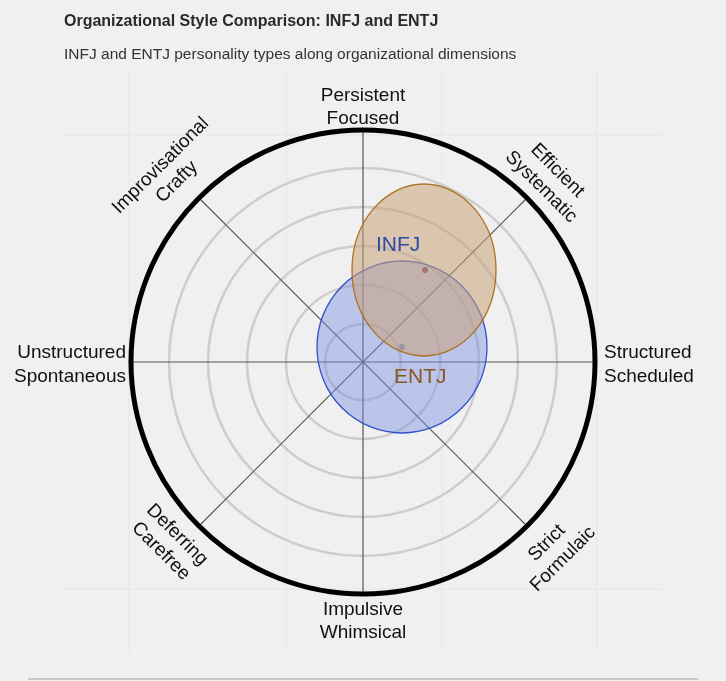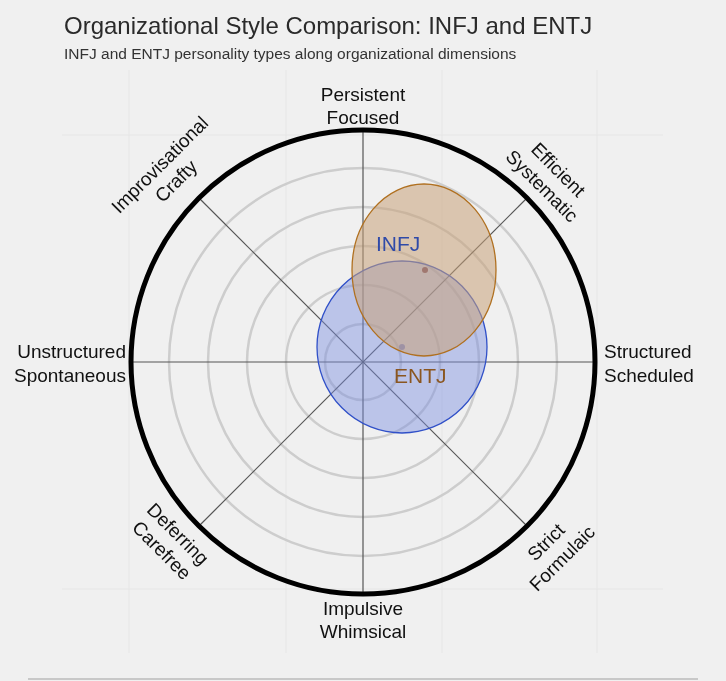--- a/index.html
+++ b/index.html
@@ -1,20 +1,20 @@
 <!DOCTYPE html>
 <html><head>
   <meta charset="utf-8">
   <style>
     html, body { margin: 0; padding: 0; }
     body {
       width: 726px; height: 681px; background: #f0f0f0; position: relative; overflow: hidden;
       font-family: "Liberation Sans", sans-serif; color: #222;
     }
-    .title { position: absolute; left: 64px; top: 12px; font-size: 24px; font-weight: normal; color: #2a2a2a; }
+    .title { position: absolute; left: 64px; top: 12px; font-size: 16px; font-weight: bold; color: #2a2a2a; }
     .subtitle { position: absolute; left: 64px; top: 45px; font-size: 15.5px; color: #333; }
     svg { position: absolute; left: 0; top: 0; }
     .axis-label { font-family: "Liberation Sans", sans-serif; font-size: 19px; fill: #111; }
     .series-label { font-family: "Liberation Sans", sans-serif; font-size: 21px; }
     .divider { position: absolute; left: 28px; top: 678px; width: 670px; height: 2px; background: #c8c8c8; }
   </style>
 </head>
 <body>
 
 <div class="title">Organizational Style Comparison: INFJ and ENTJ</div>

